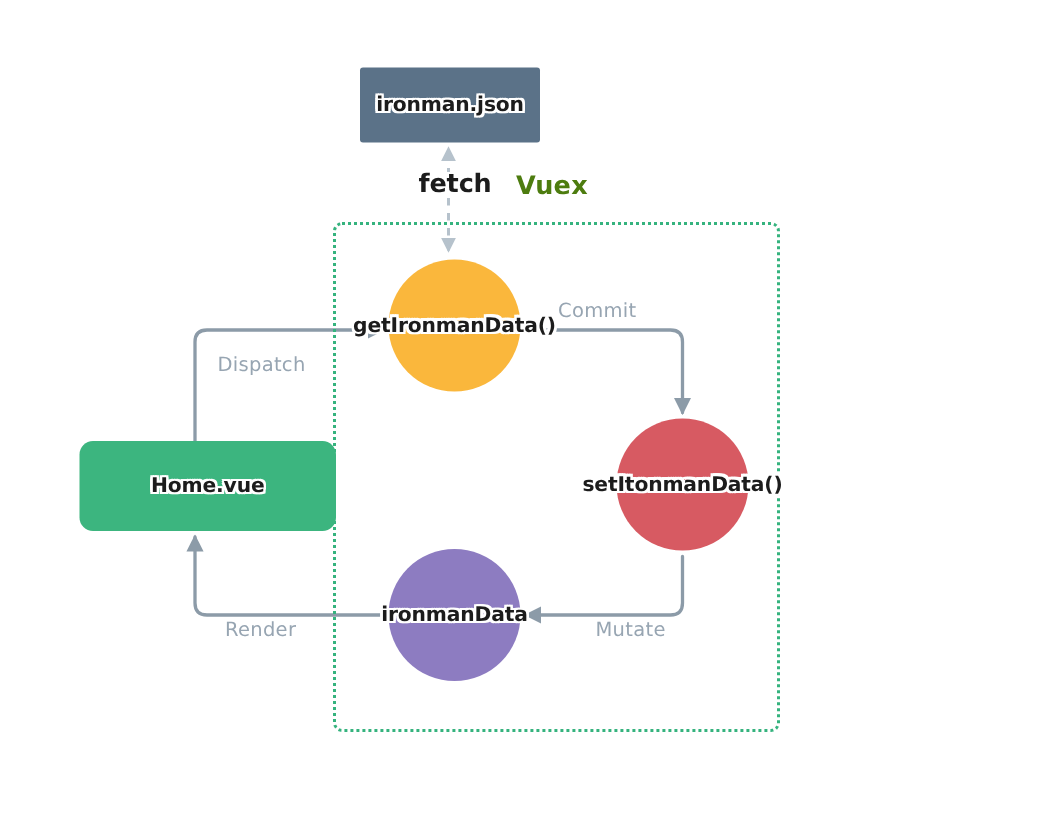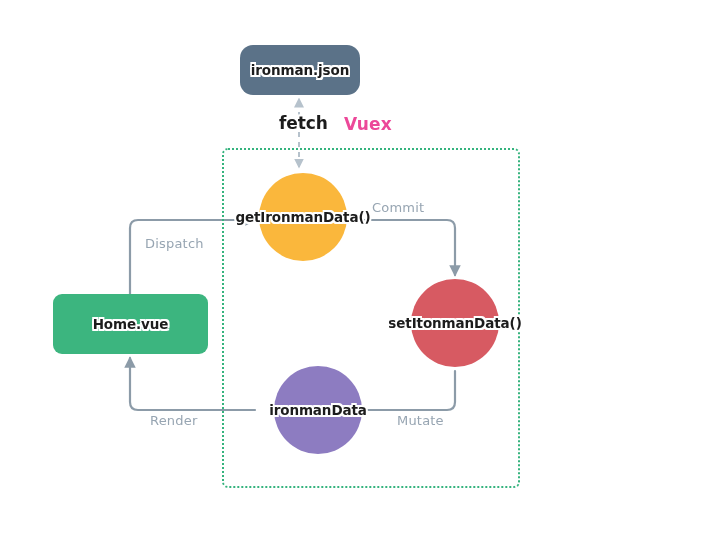--- a/index.html
+++ b/index.html
@@ -58,27 +58,27 @@
     z-index: 6;
   }
 
   
   #node-ironman-json {
     left: 240px;
     top: 45px;
     width: 120px;
     height: 50px;
     background: #5b7288;
-    border-radius: 13px;
+    border-radius: 2px;
   }
 
   #node-home-vue {
     left: 53px;
     top: 294px;
-    width: 155px;
+    width: 171px;
     height: 60px;
     background: #3cb57f;
     border-radius: 9px;
   }
 
   .circle-node {
     border-radius: 50%;
     text-align: right;
   }
 
@@ -92,21 +92,21 @@
 
   #node-set-itonman-data {
     left: 411px;
     top: 279px;
     width: 88px;
     height: 88px;
     background: #d75a62;
   }
 
   #node-ironman-data {
-    left: 274px;
+    left: 259px;
     top: 366px;
     width: 88px;
     height: 88px;
     background: #8d7cc1;
   }
 
   
   #vuex-boundary {
     position: absolute;
     left: 222px;
@@ -118,21 +118,21 @@
     box-sizing: border-box;
     background: transparent;
   }
 
   #vuex-title {
     position: absolute;
     left: 344px;
     top: 114px;
     font-size: 17px;
     font-weight: 600;
-    color: #ec4899;
+    color: #4d7c0f;
     letter-spacing: 0.2px;
     white-space: nowrap;
     text-align: center;
   }
 
   
   .edge-label {
     position: absolute;
     font-size: 13px;
     color: #97a5b2;

